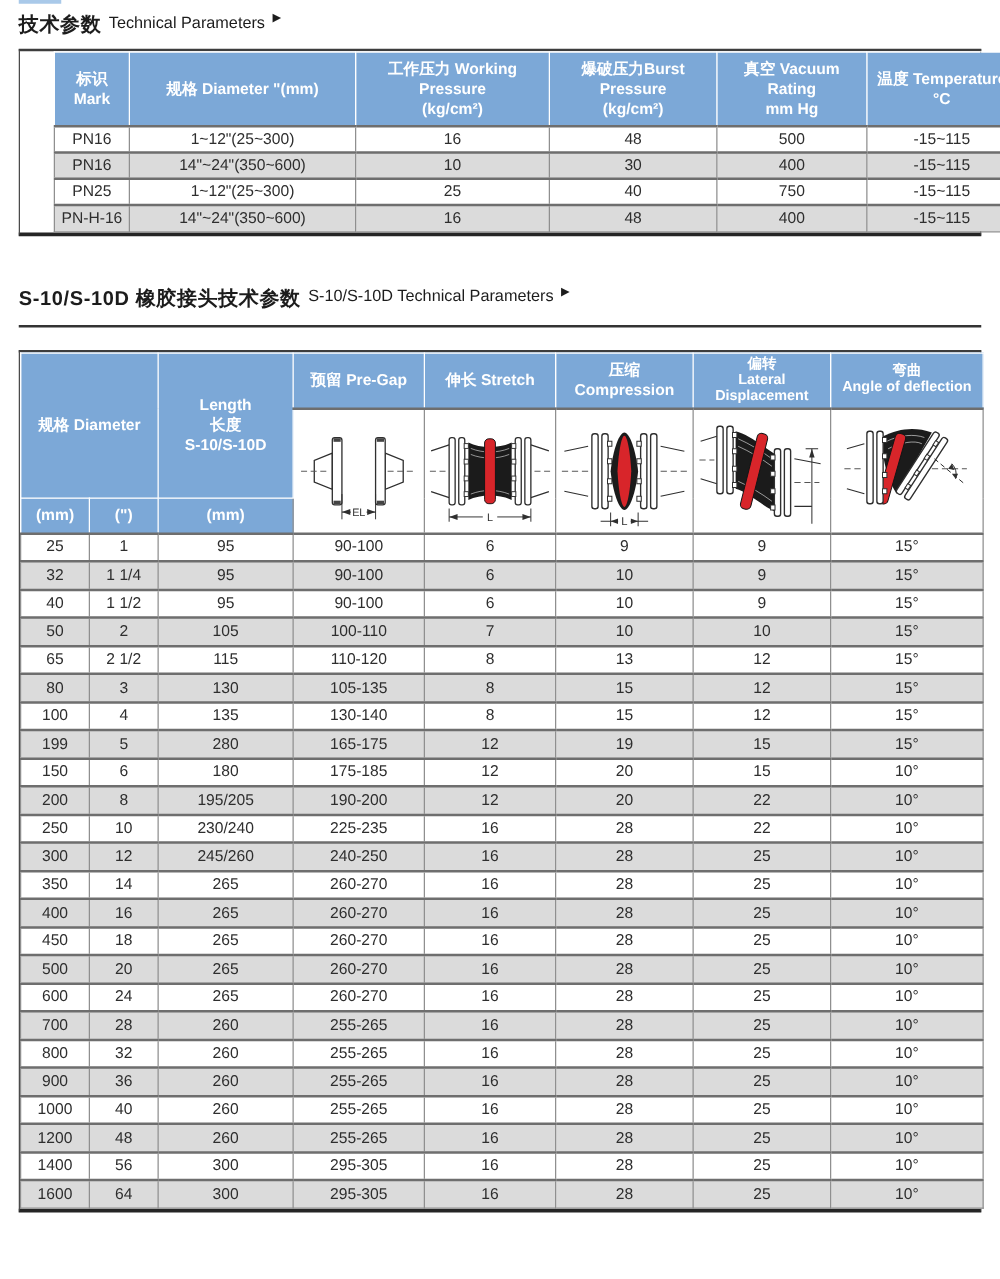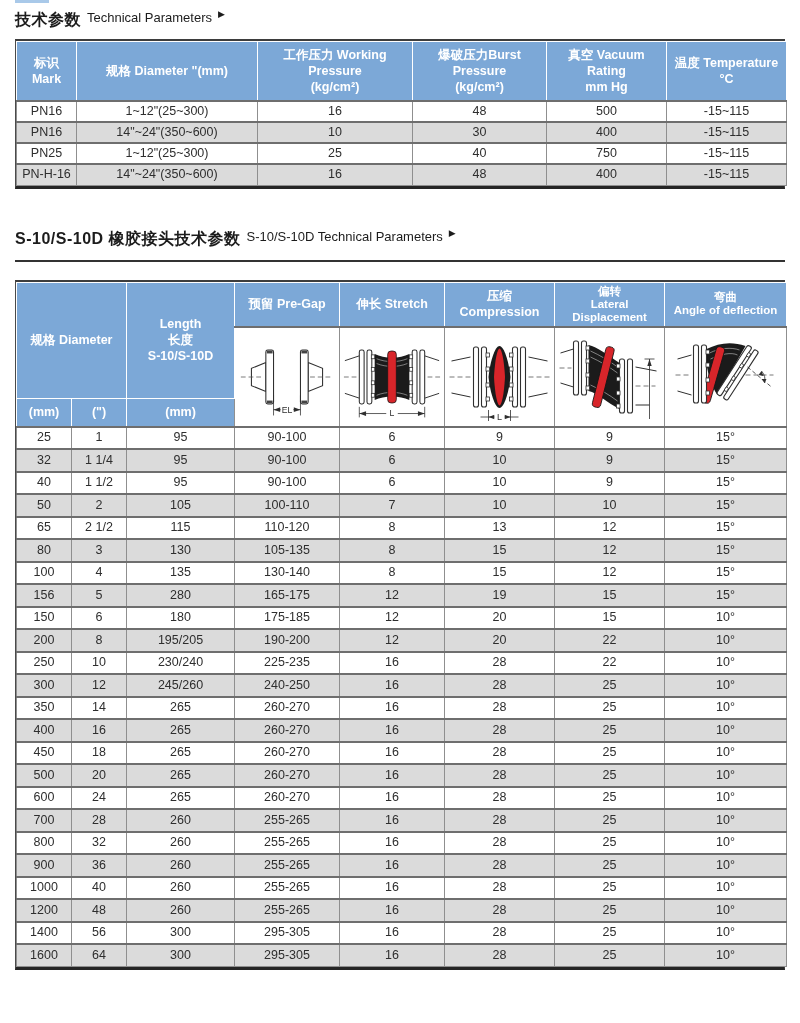--- a/index.html
+++ b/index.html
@@ -10,21 +10,21 @@
   .frag { position:absolute; left:15px; top:0; width:34px; height:3px; background:#a9c9e9; }
 
   .sec-title { display:flex; align-items:flex-start; gap:6px; padding-top:10px; color:#1c1c1c; }
   .sec-title .zh { font-size:16px; font-weight:bold; letter-spacing:0.5px; }
   .sec-title .en { font-size:13px; font-weight:normal; }
   .sec-title .arrow { font-size:9px; position:relative; top:-1px; color:#1c1c1c; }
   .sec2 { margin-top:30px; }
   .rule { border:none; border-top:2px solid #333; margin-top:10px; }
 
   .tbl-wrap { border:1px solid #4a4a4a; border-top:2px solid #3d3d3d; border-bottom:3px solid #252525; }
-  .t1 { margin-top:8px; }
+  .t1 { margin-top:8px;padding-left:27px; }
   .t2 { margin-top:18px; }
 
   table { border-collapse:collapse; width:770px; table-layout:fixed; }
   th { background:#7CA8D7; color:#fff; font-weight:bold; font-size:12.5px; line-height:16px;
        border:1.5px solid #ffffff; text-align:center; vertical-align:middle; padding:5px 2px; }
   td { font-size:12.5px; color:#2e2e2e; text-align:center; vertical-align:middle;
        border:1px solid #8f8f8f; border-top:2px solid #6e6e6e; background:#fff; height:21px; line-height:15px; }
   tr.alt td { background:#dbdbdb; }
   .t2 td { height:22.5px; }
 
@@ -425,21 +425,21 @@
               <td>100</td>
               <td>4</td>
               <td>135</td>
               <td>130-140</td>
               <td>8</td>
               <td>15</td>
               <td>12</td>
               <td>15°</td>
             </tr>
             <tr class="alt">
-              <td>156</td>
+              <td>199</td>
               <td>5</td>
               <td>280</td>
               <td>165-175</td>
               <td>12</td>
               <td>19</td>
               <td>15</td>
               <td>15°</td>
             </tr>
             <tr>
               <td>150</td>

